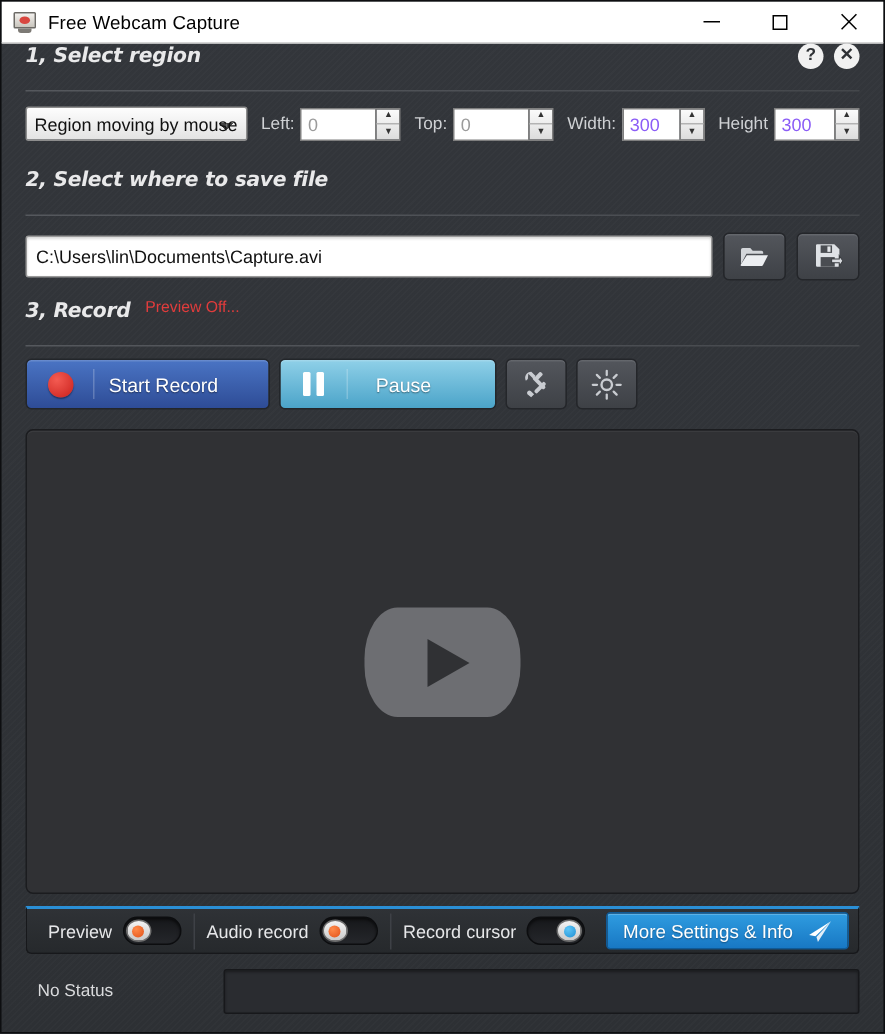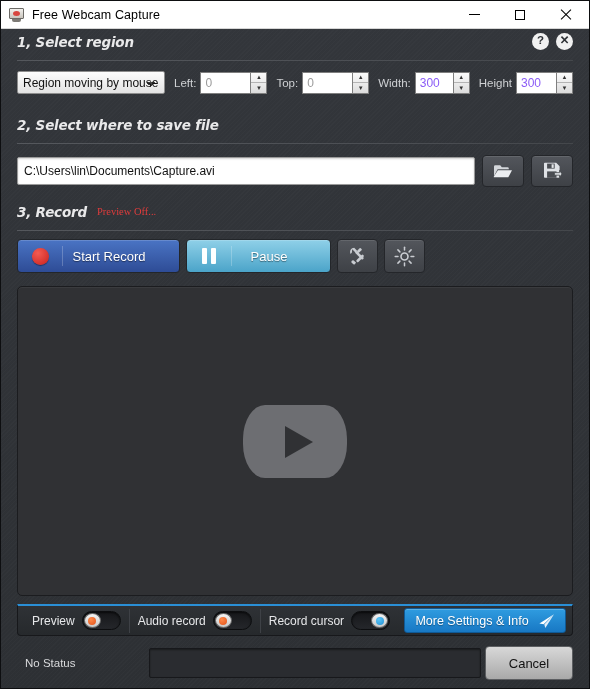--- a/index.html
+++ b/index.html
@@ -67,38 +67,38 @@
   .tb-btn .xi { display:block; width: 12px; height: 12px; position: relative; }
   .tb-btn .xi:before, .tb-btn .xi:after {
     content:''; position: absolute; left: -1px; top: 5px;
     width: 14px; height: 1px; background: #000;
   }
   .tb-btn .xi:before { transform: rotate(45deg); }
   .tb-btn .xi:after { transform: rotate(-45deg); }
 
   
   .section-head {
-    display: flex; align-items: center;
+    display: flex; align-items: flex-start;
     padding: 0 16px;
     height: 26px;
   }
   .section-title {
     font-family: "DejaVu Sans", sans-serif;
     font-size: 13.5px;
     font-style: italic;
     font-weight: bold;
     color: #e9e9ea;
     letter-spacing: -0.2px;
   }
   .section-note {
     font-size: 10.5px;
     color: #e03c3c;
     margin-left: 10px;
     padding-bottom: 1px;
-    font-family: Liberation Serif, serif;
+    font-family: Liberation Sans, sans-serif;
   }
   .head-icons { margin-left: auto; display: flex; gap: 7px; padding-bottom: 2px; }
   .circ-icon {
     width: 17px; height: 17px; border-radius: 50%;
     background: #f1f1f1;
     color: #2e3135;
     font-size: 11.5px; font-weight: bold;
     display: flex; align-items: center; justify-content: center;
     line-height: 1;
   }
@@ -568,16 +568,15 @@
           <path d="M17 1.2 L2.4 10.4 L6.6 11.2 Z" fill="#ffffff"></path>
           <path d="M17 1.2 L7.3 11.6 L8.3 15 Z" fill="#e3eef8"></path>
         </svg>
       </span>
     </div>
   </div>
 
   <div class="status-bar">
     <div class="status-text">No Status</div>
     <div class="status-track"></div>
-    <button class="cancel-btn">Cancel</button>
   </div>
 
 </div>
 
 </body></html>

